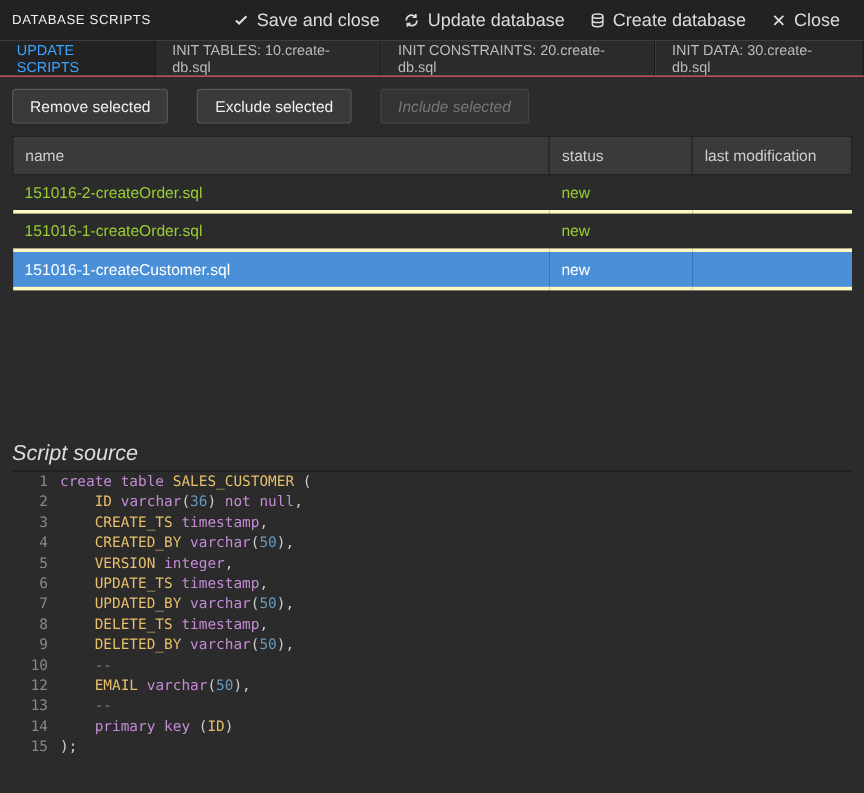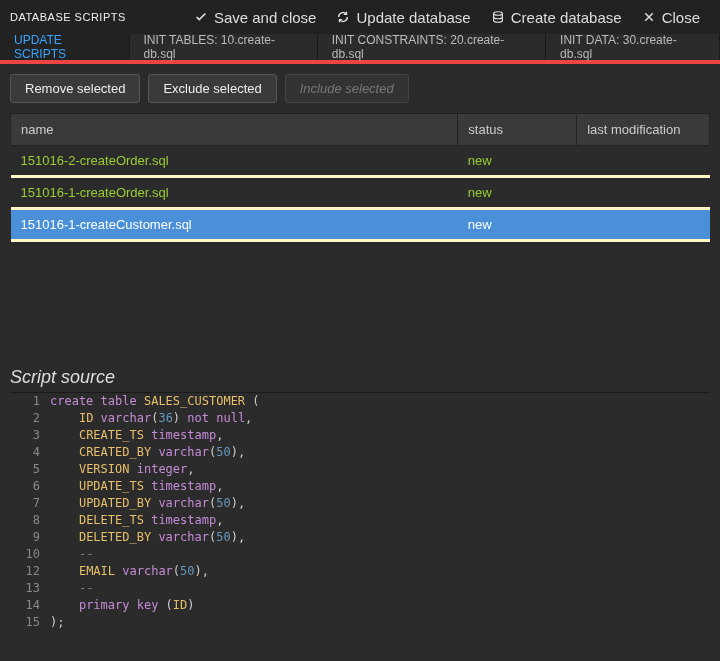--- a/index.html
+++ b/index.html
@@ -39,21 +39,21 @@
     gap: 6px;
     color: #ddd;
     padding: 0 10px;
     height: 34px;
     cursor: pointer;
     font-size: 15px;
   }
   .titlebar .ticon { display:inline-flex; width:14px; height:14px; align-items:center; justify-content:center; color:#ddd; }
   .tabs {
     background: #f0abfc;
-    border-bottom: 4px solid #ef4444;
+    border-bottom: 1px solid #ef4444;
     display: flex;
     height: 30px;
   }
   .tab {
     padding: 0 14px;
     display: flex;
     align-items: center;
     font-size: 12px;
     color: #bbb;
     cursor: pointer;
@@ -61,21 +61,21 @@
     background: #2b2b2b;
   }
   .tab.active {
     background: #222;
     color: #3aa3ff;
   }
   .toolbar {
     background: #2b2b2b;
     padding: 10px 10px;
     display: flex;
-    gap: 8px;
+    gap: 24px;
   }
   .btn {
     background: #3a3a3a;
     border: 1px solid #555;
     color: #eee;
     padding: 6px 14px;
     font-size: 13px;
     border-radius: 3px;
     cursor: pointer;
   }

